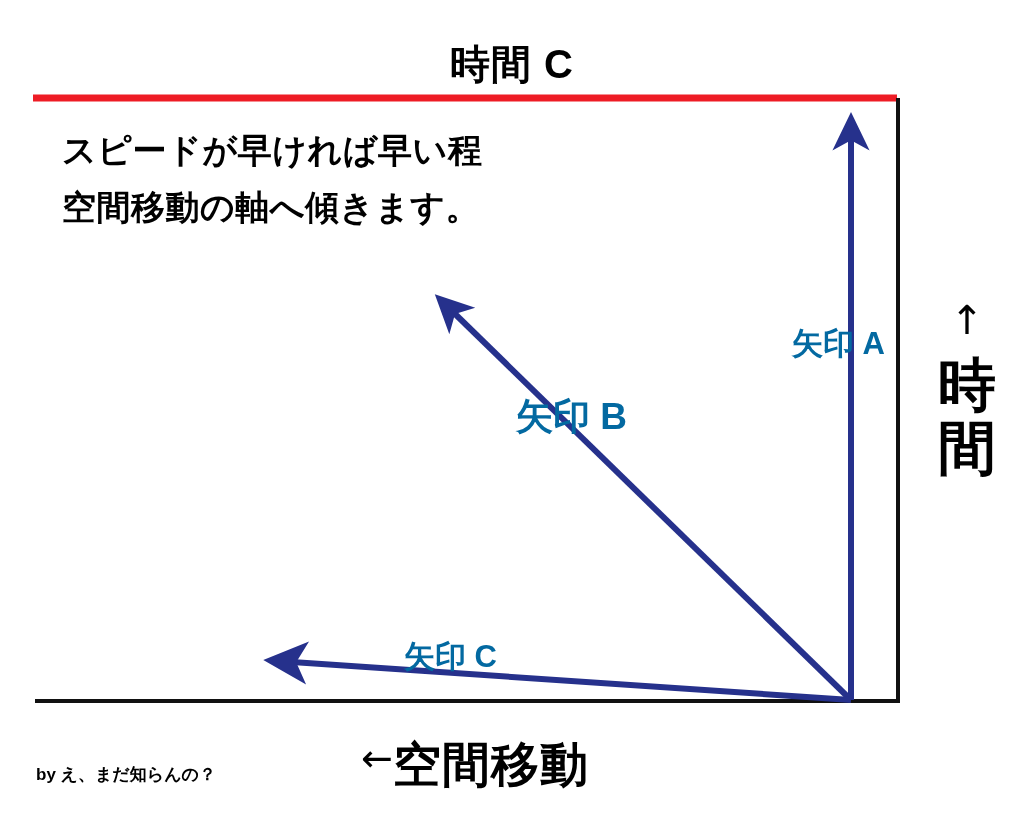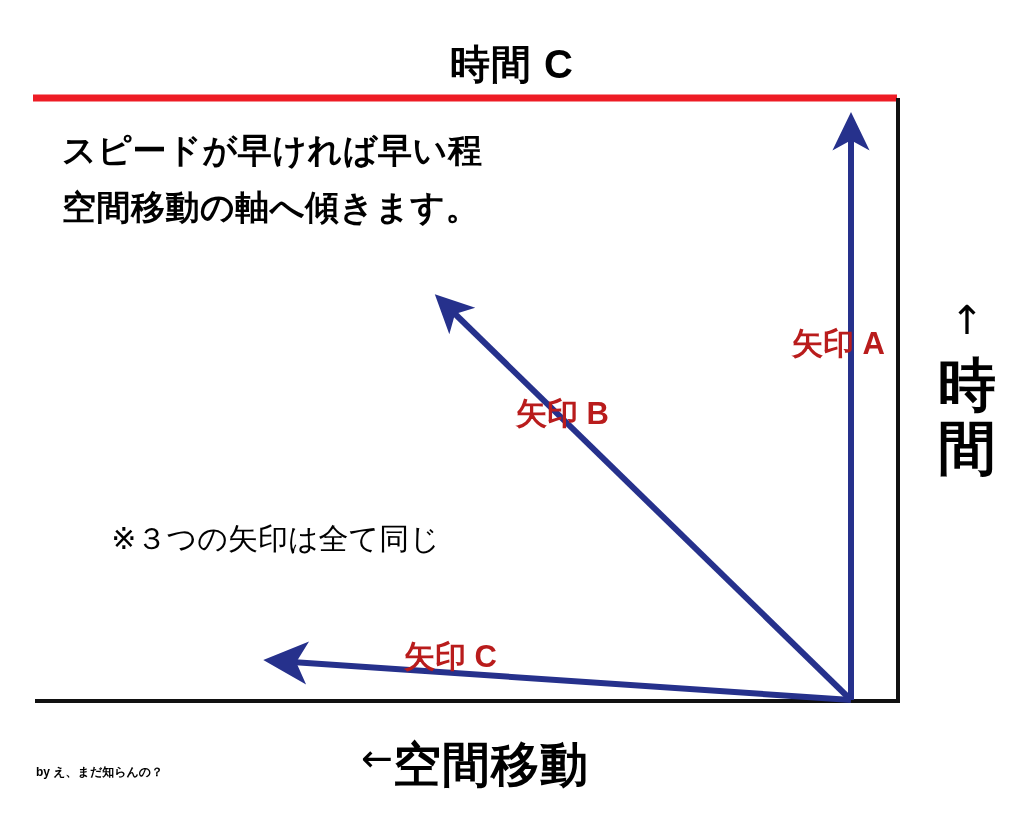--- a/index.html
+++ b/index.html
@@ -65,32 +65,32 @@
     left: 78px;
     top: 473px;
     font-size: 30px;
     font-weight: 500;
     line-height: 1.45;
   }
   #footnote .ln2 { display: block; padding-left: 26px; }
 
   
   .lbl-red {
-    color: #b91c1c;
+    color: #0369a1;
     font-weight: bold;
   }
   #label-arrow-a {
     left: 792px;
     top: 328px;
     font-size: 31px;
   }
   #label-arrow-b {
     left: 516px;
     top: 398px;
-    font-size: 31px;
+    font-size: 37px;
   }
   #label-arrow-c {
     left: 404px;
     top: 641px;
     font-size: 31px;
   }
   #label-time-a {
     left: 806px;
     top: 706px;
     font-size: 38px;
@@ -138,21 +138,21 @@
   #axis-x-label {
     font-size: 48px;
     font-weight: bold;
     letter-spacing: 1px;
     color: #000;
   }
 
   #credit {
     left: 36px;
     top: 766px;
-    font-size: 12px;
+    font-size: 17px;
     font-weight: bold;
   }
 </style>
 </head>
 <body>
 
 <div id="stage">
 
   <svg id="canvas" viewBox="0 0 1024 815" xmlns="http://www.w3.org/2000/svg">
 
@@ -181,21 +181,20 @@
     <line x1="851" y1="700" x2="292" y2="662" stroke="#26318C" stroke-width="6" marker-end="url(#head-c)"></line>
   </svg>
 
   <div class="txt" id="note-line-1">スピードが早ければ早い程</div>
 
   <div class="txt" id="title-time-c">時間 C</div>
 
   <div class="txt" id="note-line-2">空間移動の軸へ傾きます。</div>
 
   <div class="txt" id="footnote">
-    <span>※３つの矢印は全て同じ</span>
   </div>
 
   <div class="txt lbl-red" id="label-arrow-a">矢印 A</div>
 
   <div class="txt lbl-red" id="label-arrow-b">矢印 B</div>
 
   <div class="txt lbl-red" id="label-arrow-c">矢印 C</div>
 
 
   <div id="axis-y-group">

